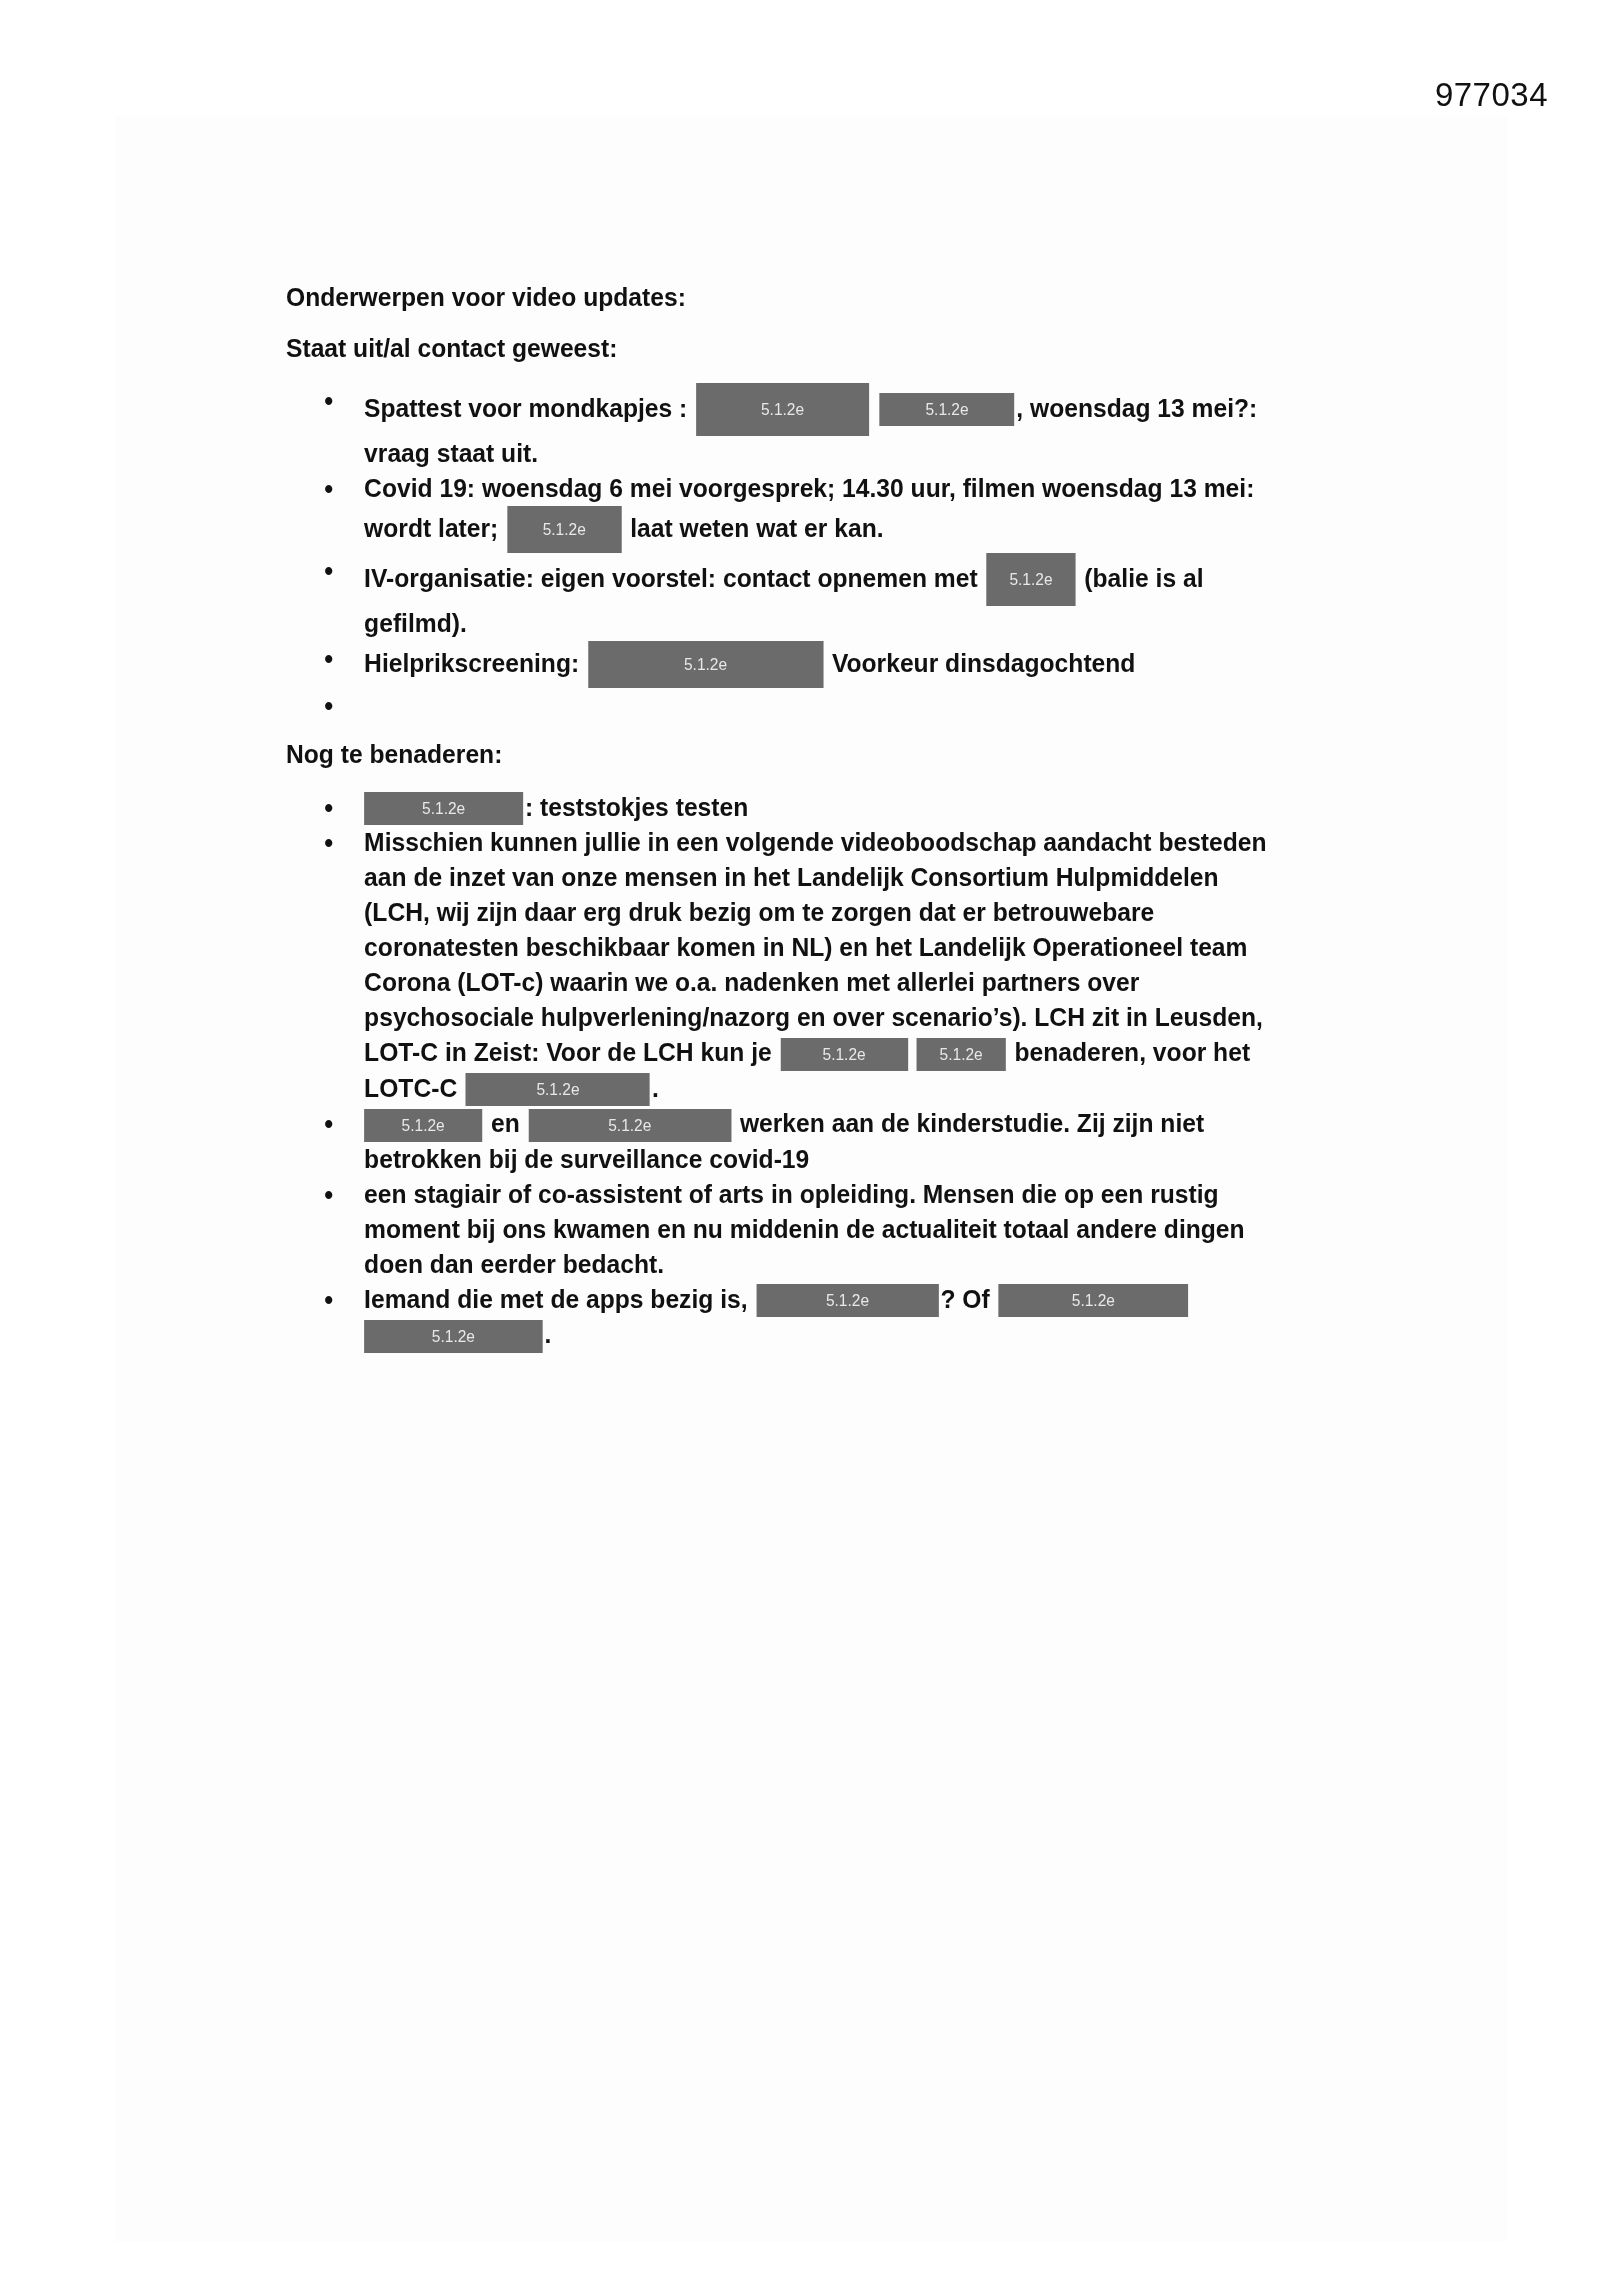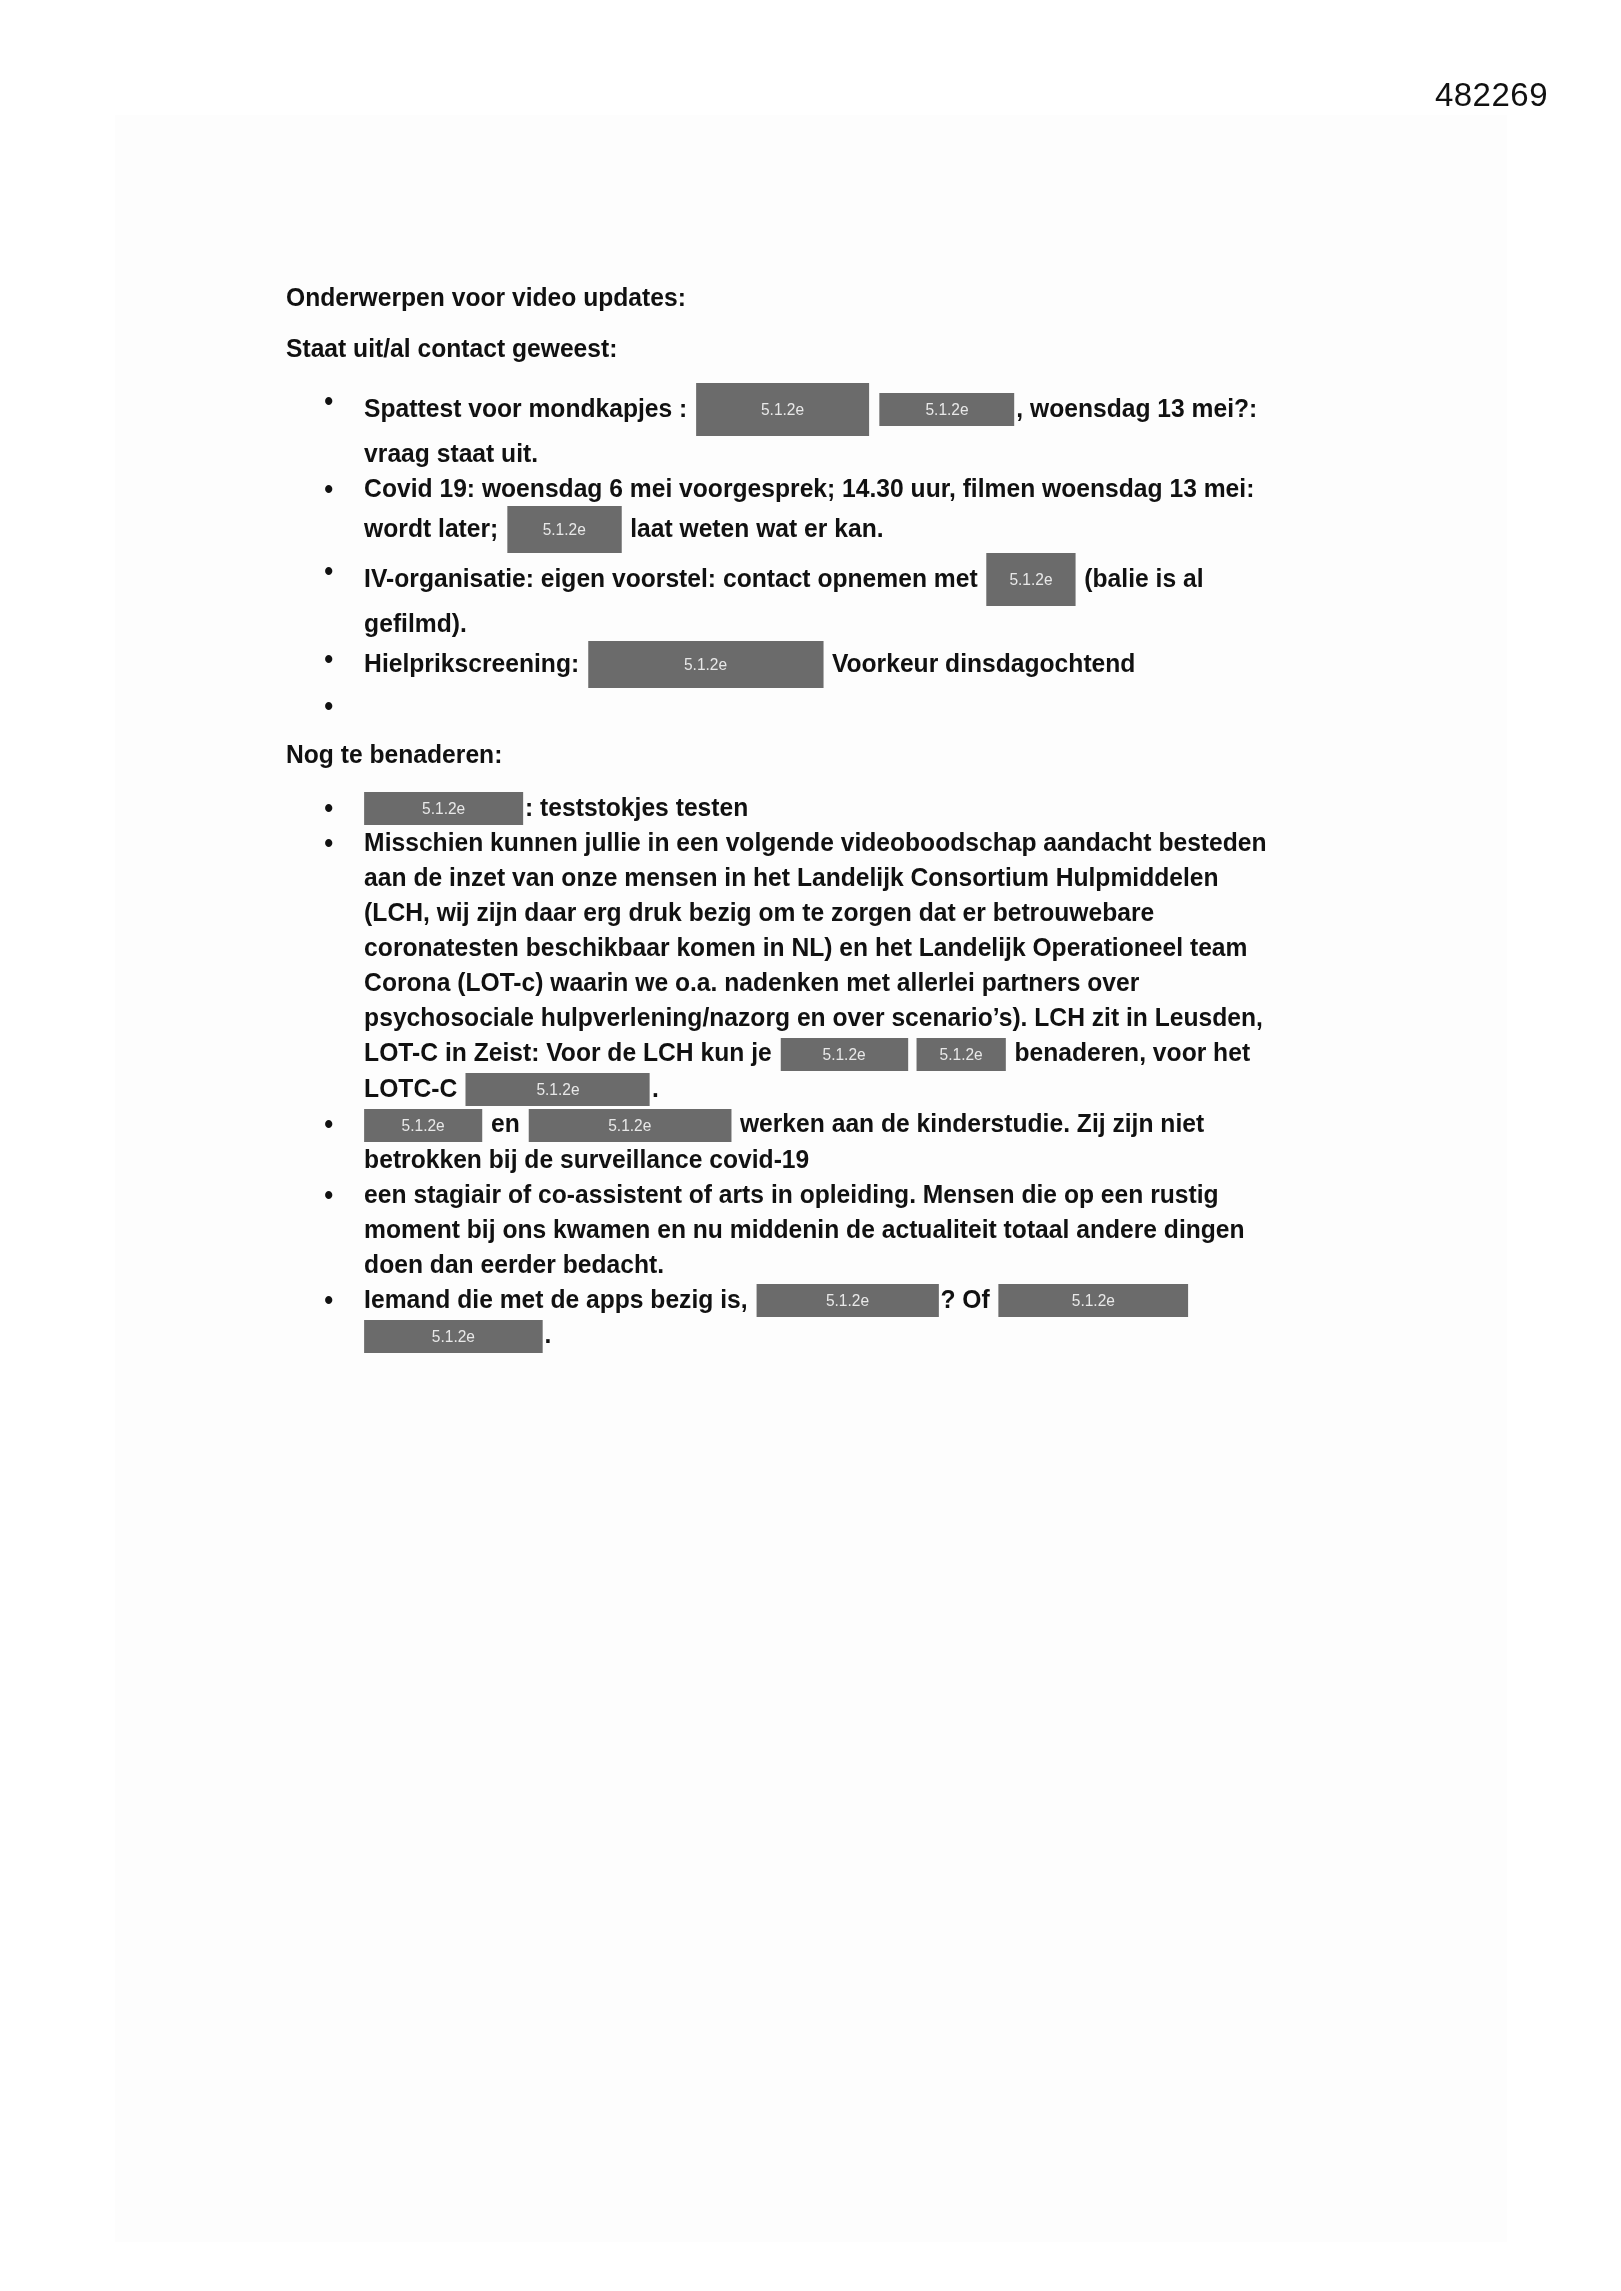--- a/index.html
+++ b/index.html
@@ -35,21 +35,21 @@
     margin: 0 2px;
   }
   .redact.tall { height: 53px; line-height: 53px; }
   .redact.mid { height: 47px; line-height: 47px; }
 </style>
 </head>
 <body>
 
 <div class="page-tint"></div>
 
-<div class="doc-number">482269</div>
+<div class="doc-number">977034</div>
 
 <div class="content">
 
   <div class="heading first">Onderwerpen voor video updates:</div>
 
   <div class="heading">Staat uit/al contact geweest:</div>
 
   <ul class="bullets">
     <li>
       <span>Spattest voor mondkapjes :</span>

